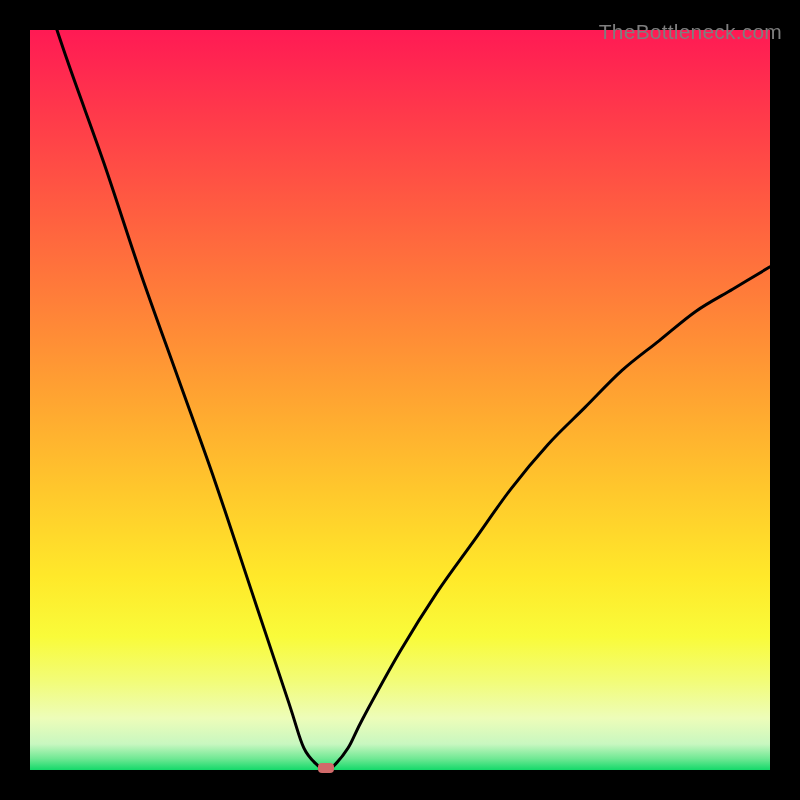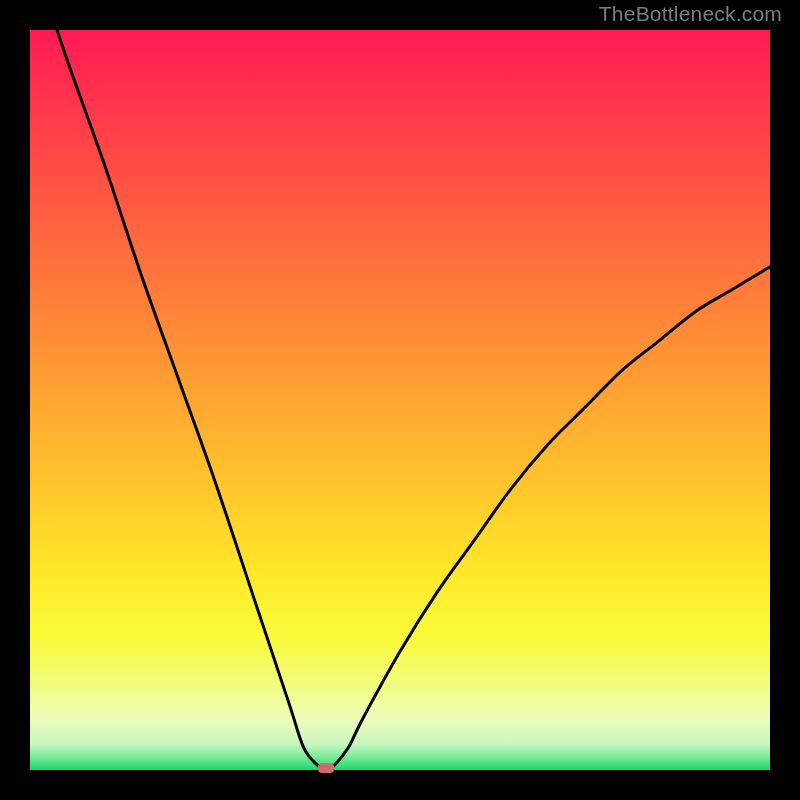--- a/index.html
+++ b/index.html
@@ -16,21 +16,21 @@
     width: 800px;
     height: 800px;
   }
   svg {
     position: absolute;
     top: 0;
     left: 0;
   }
   .attribution {
     position: absolute;
-    top: 2px;
+    top: 20px;
     right: 18px;
     color: #7e7e7e;
     font-size: 21px;
     font-weight: 400;
     letter-spacing: 0.2px;
     user-select: none;
   }
 </style>
 </head>
 <body>

